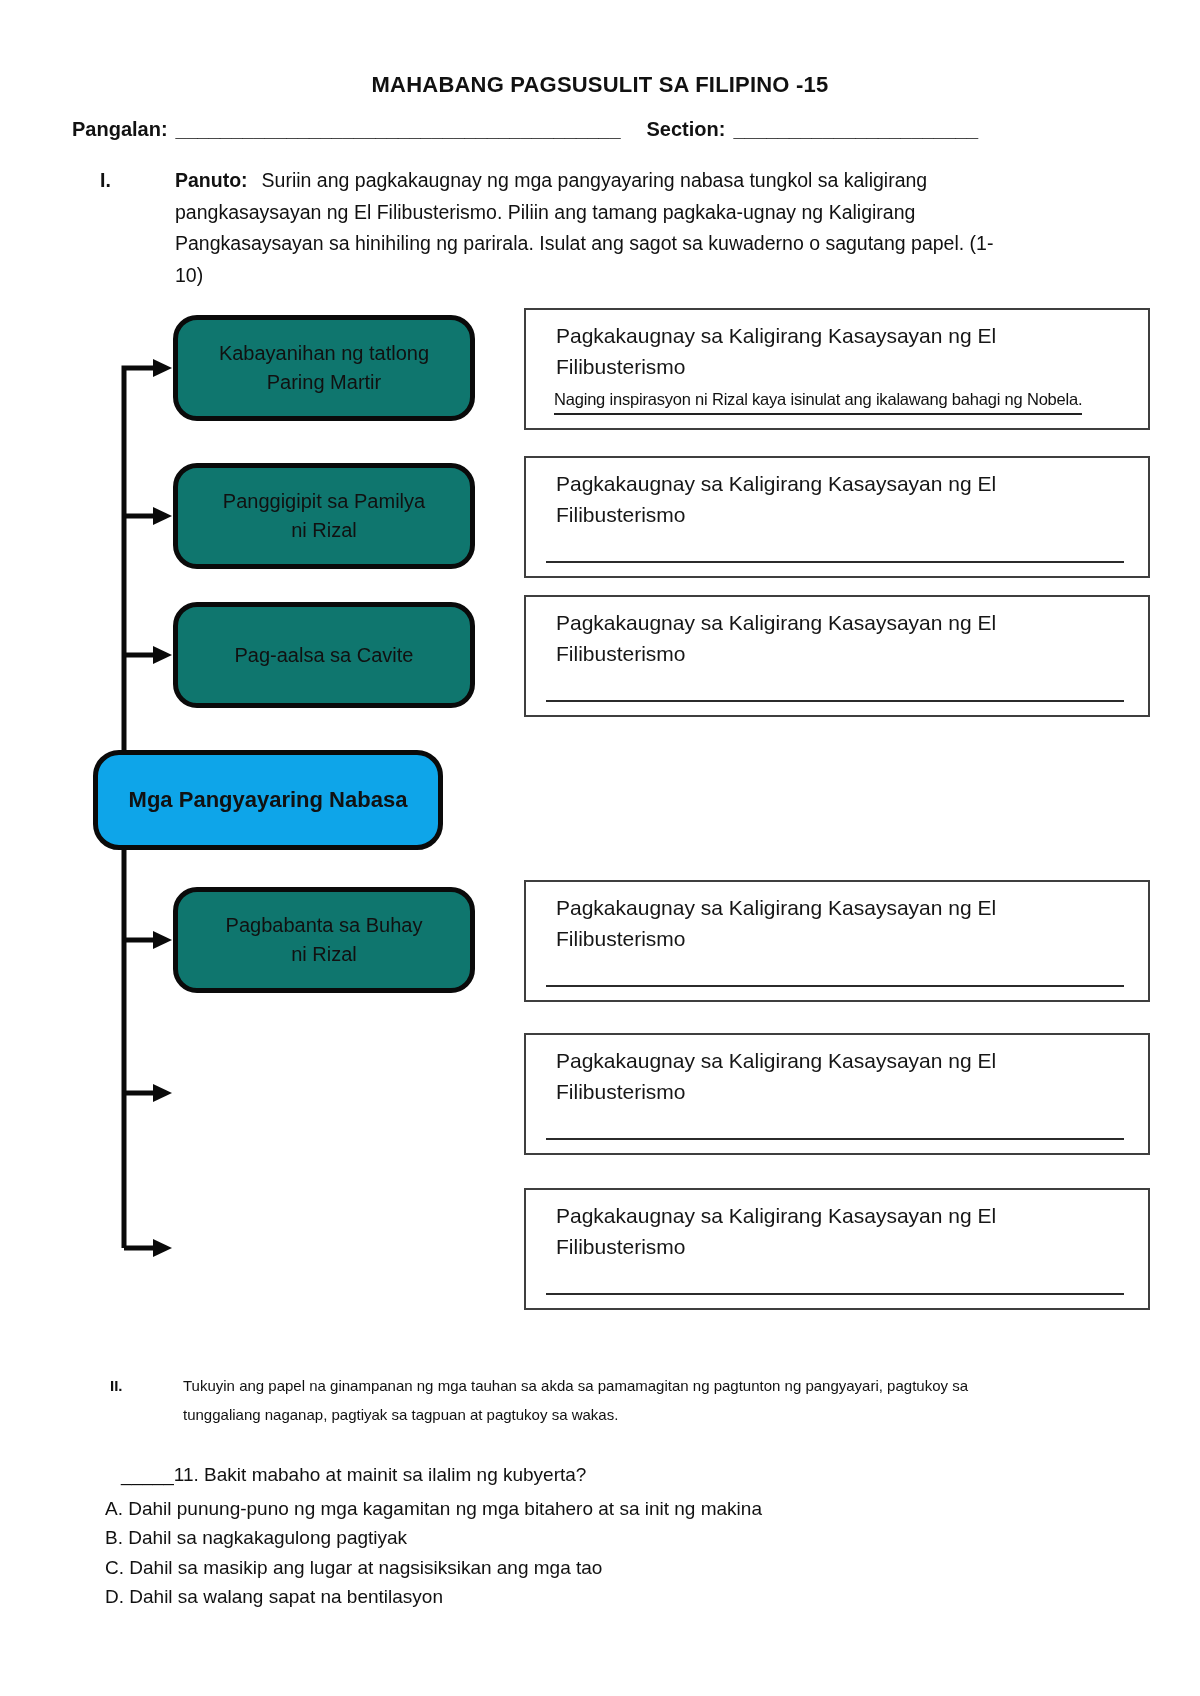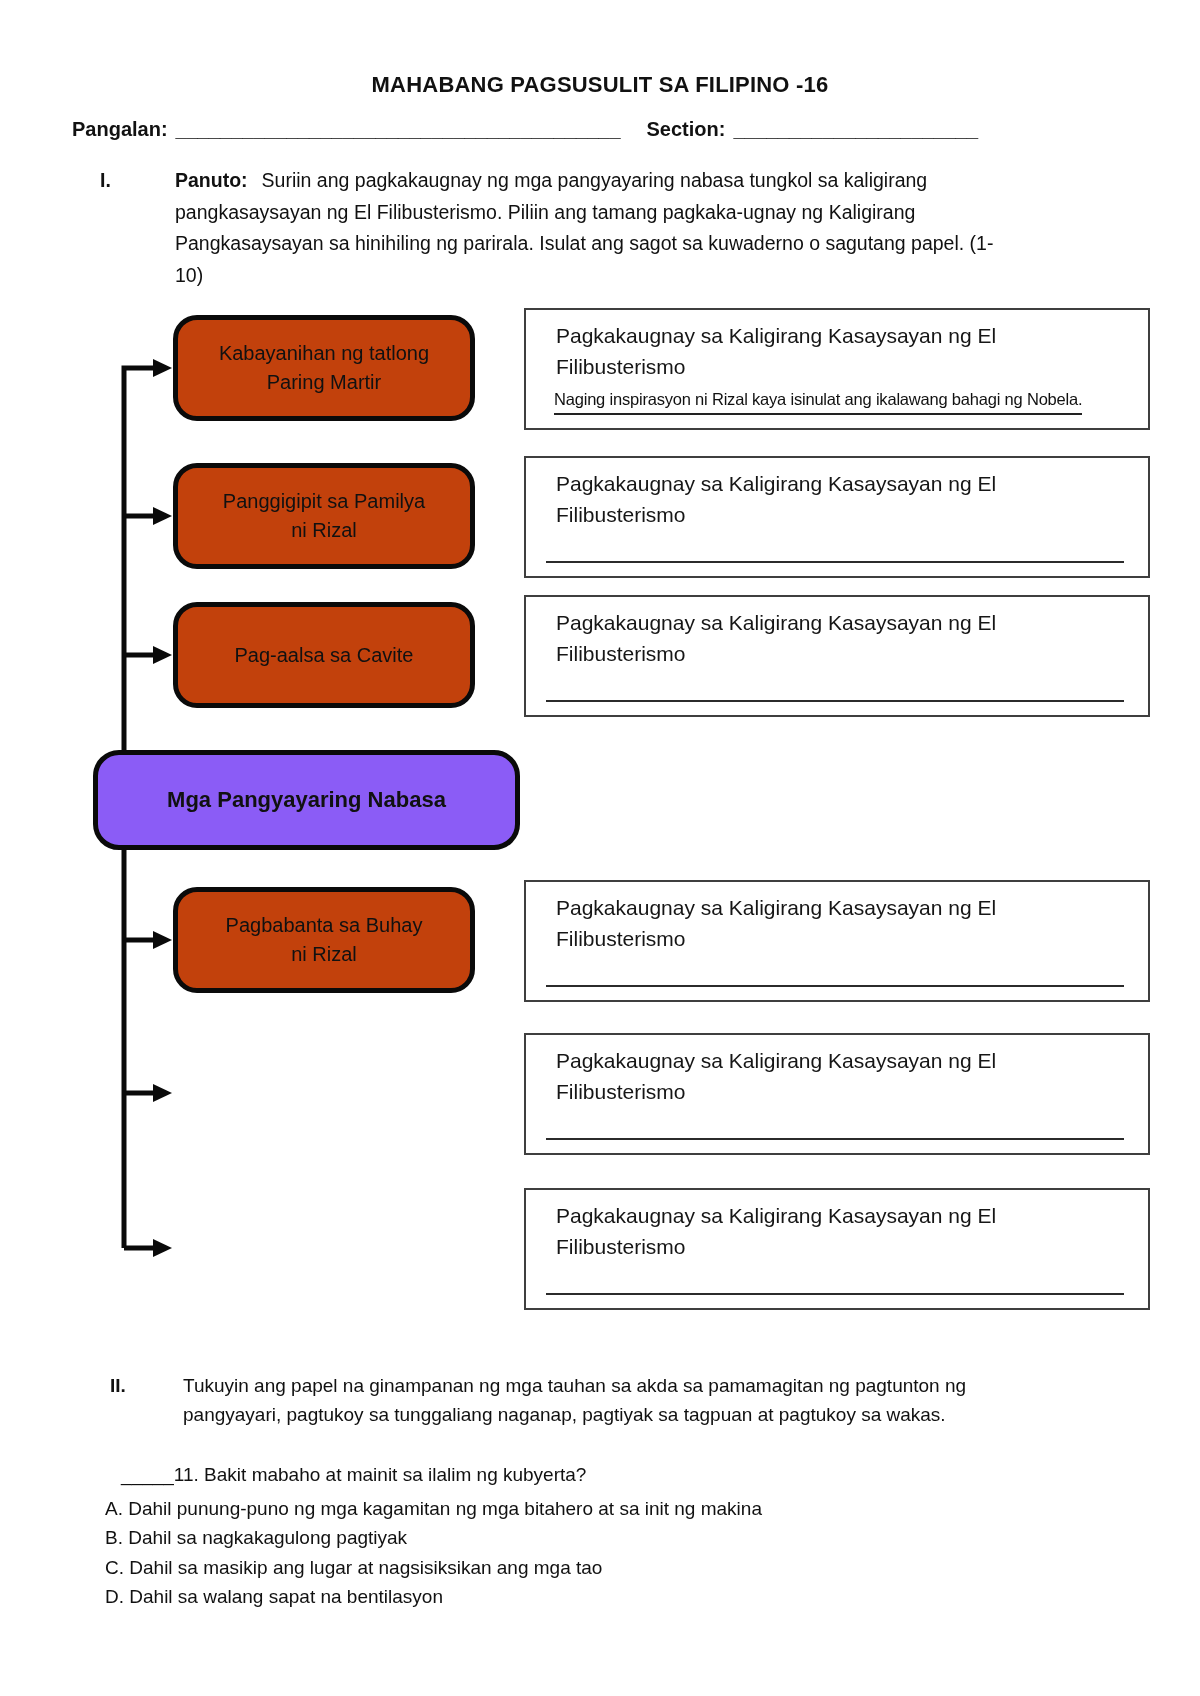--- a/index.html
+++ b/index.html
@@ -31,31 +31,31 @@
   #part1 .ptext { width: 845px; }
   .inline-label { font-weight: bold; margin-right: 14px; }
 
   #diagram { position: absolute; top: 300px; left: 0; width: 1200px; height: 1020px; }
   #connector { position: absolute; top: 0; left: 0; z-index: 0; }
 
   .lbox {
     position: absolute; left: 173px; width: 302px; height: 106px;
     box-sizing: border-box;
     border: 5px solid #0a0a0a; border-radius: 24px;
-    background: #c2410c; z-index: 1;
+    background: #0f766e; z-index: 1;
     display: flex; align-items: center; justify-content: center;
     text-align: center;
     font-size: 20px; line-height: 29px;
     padding: 0 39px;
   }
   .cbox {
-    position: absolute; left: 93px; top: 450px; width: 427px; height: 100px;
+    position: absolute; left: 93px; top: 450px; width: 350px; height: 100px;
     box-sizing: border-box;
     border: 5px solid #0a0a0a; border-radius: 26px;
-    background: #8b5cf6; z-index: 2;
+    background: #0ea5e9; z-index: 2;
     display: flex; align-items: center; justify-content: center;
     text-align: center;
     font-size: 22px; font-weight: bold;
   }
   .rbox {
     position: absolute; left: 524px; width: 626px; height: 122px;
     box-sizing: border-box;
     border: 2px solid #3f3f3f;
     background: #ffffff; z-index: 1;
     padding: 10px 44px 10px 30px;
@@ -66,32 +66,32 @@
     display: inline-block; white-space: nowrap;
     font-size: 16.5px; letter-spacing: -0.2px; line-height: 22px;
     border-bottom: 2px solid #222222;
     padding-bottom: 3px; margin-top: 5px; margin-left: -2px;
   }
   .blank-line {
     position: absolute; left: 20px; bottom: 13px; width: 578px; height: 0;
     border-bottom: 2px solid #2b2b2b;
   }
 
-  #part2 { top: 1372px; left: 110px; font-size: 19px; line-height: 28.5px; }
+  #part2 { top: 1372px; left: 110px; font-size: 15px; line-height: 28.5px; }
   #part2 .numeral { width: 73px; font-weight: bold; flex: none; }
   #part2 .ptext { width: 845px; }
 
   #question { position: absolute; top: 1460px; left: 105px; font-size: 19px; line-height: 29.5px; }
   .qline { margin-bottom: 4px; margin-left: 16px; }
   .choice { white-space: nowrap; }
 </style>
 </head>
 <body>
 
-<div class="page-title">MAHABANG PAGSUSULIT SA FILIPINO -16</div>
+<div class="page-title">MAHABANG PAGSUSULIT SA FILIPINO -15</div>
 
 <div class="name-row">
   <span class="lbl">Pangalan:</span><span>________________________________________</span><span class="gap"></span><span class="lbl">Section:</span><span>______________________</span>
 </div>
 
 <div class="part-block" id="part1">
   <div class="numeral">I.</div>
   <p class="ptext" style="margin:0"><span class="inline-label">Panuto:</span><span>Suriin ang pagkakaugnay ng mga pangyayaring nabasa tungkol sa kaligirang pangkasaysayan ng El Filibusterismo. Piliin ang tamang pagkaka-ugnay ng Kaligirang Pangkasaysayan sa hinihiling ng parirala. Isulat ang sagot sa kuwaderno o sagutang papel. (1-10)</span></p>
 </div>
 

